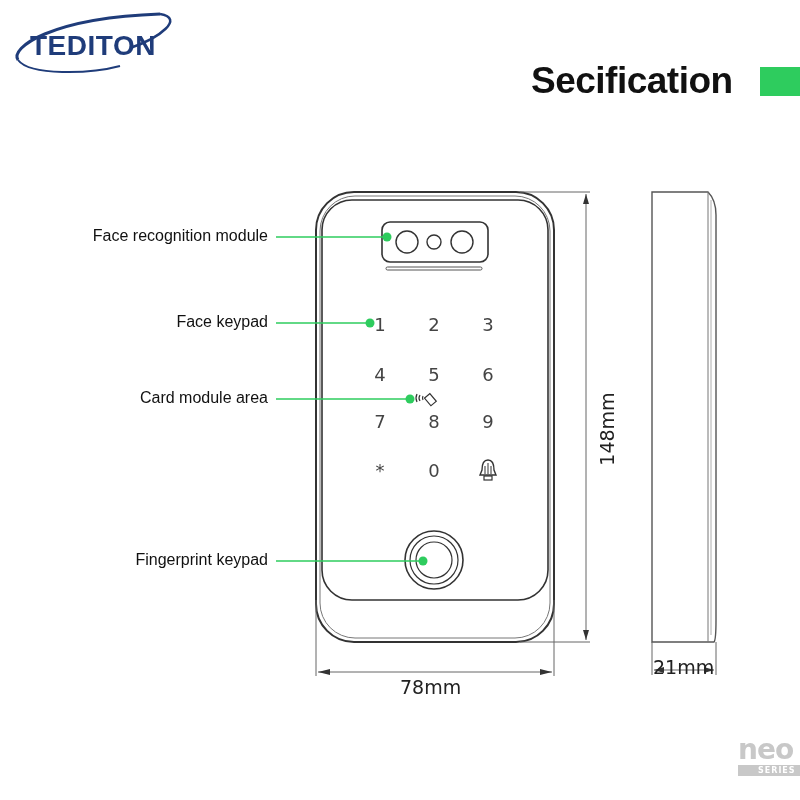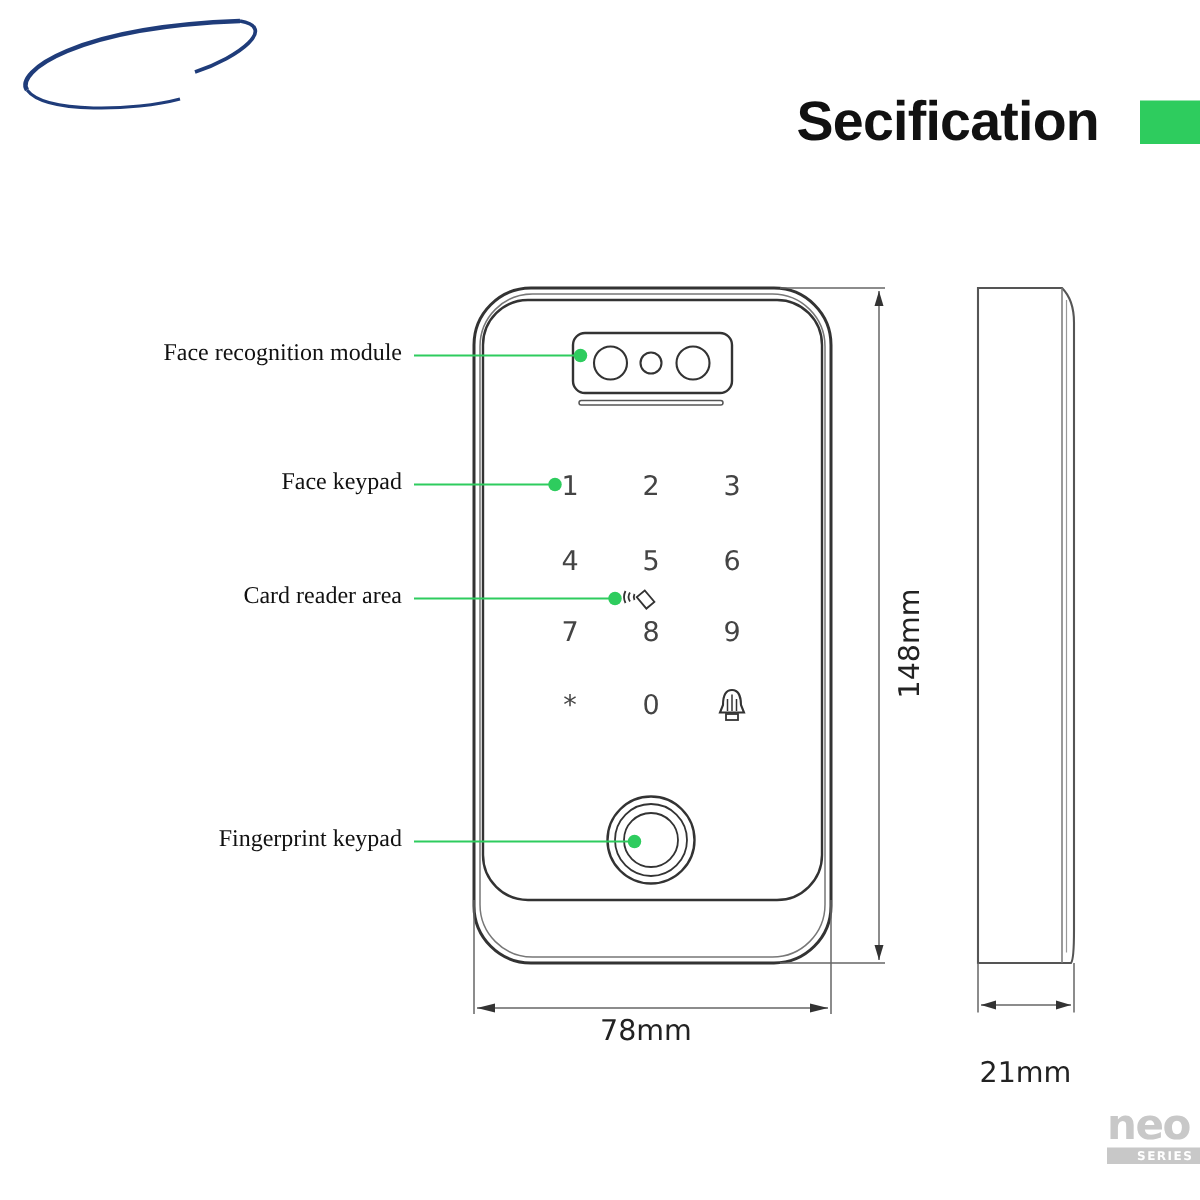--- a/index.html
+++ b/index.html
@@ -1,35 +1,36 @@
 <!DOCTYPE html>
 <html><head>
 <meta charset="utf-8">
 <style>
   html,body{margin:0;padding:0;background:#fff;}
   body{width:800px;height:800px;position:relative;overflow:hidden;font-family:"DejaVu Sans","Liberation Sans",sans-serif;}
   .logo{position:absolute;left:10px;top:8px;width:170px;height:70px;}
   .logo-text{position:absolute;left:20px;top:22px;font-family:"Liberation Sans",sans-serif;font-weight:bold;font-size:28px;color:#1f3c7a;letter-spacing:0.5px;}
   .title{position:absolute;left:531px;top:60px;font-family:"Liberation Sans",sans-serif;font-weight:bold;font-size:37px;color:#111;letter-spacing:-0.5px;}
   .title-swatch{position:absolute;left:760px;top:67px;width:40px;height:29px;}
-  .callout{position:absolute;font-family:Liberation Serif, serif;font-size:16px;color:#111;white-space:nowrap;text-align:center;}
+  .callout{position:absolute;font-family:Liberation Sans, sans-serif;font-size:16px;color:#111;white-space:nowrap;text-align:center;}
   .dim{position:absolute;font-family:"DejaVu Sans",sans-serif;font-size:19px;color:#222;white-space:nowrap;}
   svg.draw{position:absolute;left:0;top:0;}
   .key{position:absolute;font-family:"DejaVu Sans",sans-serif;font-size:18px;color:#444;width:24px;text-align:center;}
   .neo{position:absolute;left:738px;top:735px;font-family:"DejaVu Sans",sans-serif;color:#c8c8c8;}
 </style>
 </head>
 <body>
 
 <div class="logo">
   <svg width="170" height="70" viewBox="0 0 170 70">
     <path d="M8,52 C0,40 40,10 150,6" fill="none" stroke="#1f3c7a" stroke-width="3"></path>
     <path d="M150,6 C175,10 150,30 120,40" fill="none" stroke="#1f3c7a" stroke-width="2.5"></path>
     <path d="M8,52 C20,68 80,66 110,58" fill="none" stroke="#1f3c7a" stroke-width="2"></path>
   </svg>
+  <span class="logo-text">TEDITON</span>
 </div>
 
 <div class="title">Secification</div>
 <div class="title-swatch" style="background:#2ecc5e;"></div>
 
 <svg class="draw" width="800" height="800">
 
   <rect x="316" y="192" width="238" height="450" rx="38" ry="38" fill="#fff" stroke="#333" stroke-width="2"></rect>
   <rect x="320" y="196" width="230" height="442" rx="35" ry="35" fill="none" stroke="#777" stroke-width="1"></rect>
 
@@ -108,23 +109,23 @@
     <path d="M6,5 Q4,8 6,11" fill="none" stroke="#333" stroke-width="1.2"></path>
     <path d="M9,6 Q8,8 9,10" fill="none" stroke="#333" stroke-width="1.2"></path>
     <rect x="13" y="5" width="7" height="10" transform="rotate(-40 16 10)" fill="none" stroke="#333" stroke-width="1.2"></rect>
   </svg>
 </div>
 
 <div style="position:absolute;left:405px;top:531px;width:58px;height:58px;"></div>
 
 <div class="callout" style="right:532px;top:227px;">Face recognition module</div>
 <div class="callout" style="right:532px;top:313px;">Face keypad</div>
-<div class="callout" style="right:532px;top:389px;">Card reader area</div>
+<div class="callout" style="right:532px;top:389px;">Card module area</div>
 <div class="callout" style="right:532px;top:551px;">Fingerprint keypad</div>
 
 <div class="dim" style="left:400px;top:676px;">78mm</div>
-<div class="dim" style="left:653px;top:704px;">21mm</div>
+<div class="dim" style="left:653px;top:656px;">21mm</div>
 <div class="dim" style="left:570px;top:418px;transform:rotate(-90deg);transform-origin:center;">148mm</div>
 
 <div class="neo">
   <div style="font-size:28px;line-height:30px;font-weight:bold;letter-spacing:-1px;">neo</div>
   <div style="font-size:8px;background:#c8c8c8;color:#fff;padding:1px 20px;letter-spacing:1px;font-weight:bold;">SERIES</div>
 </div>
 
 </body></html>

